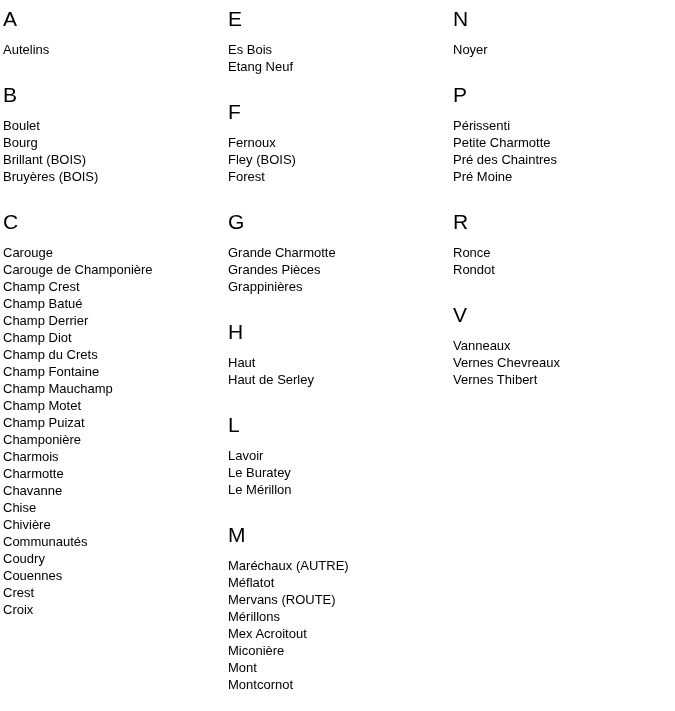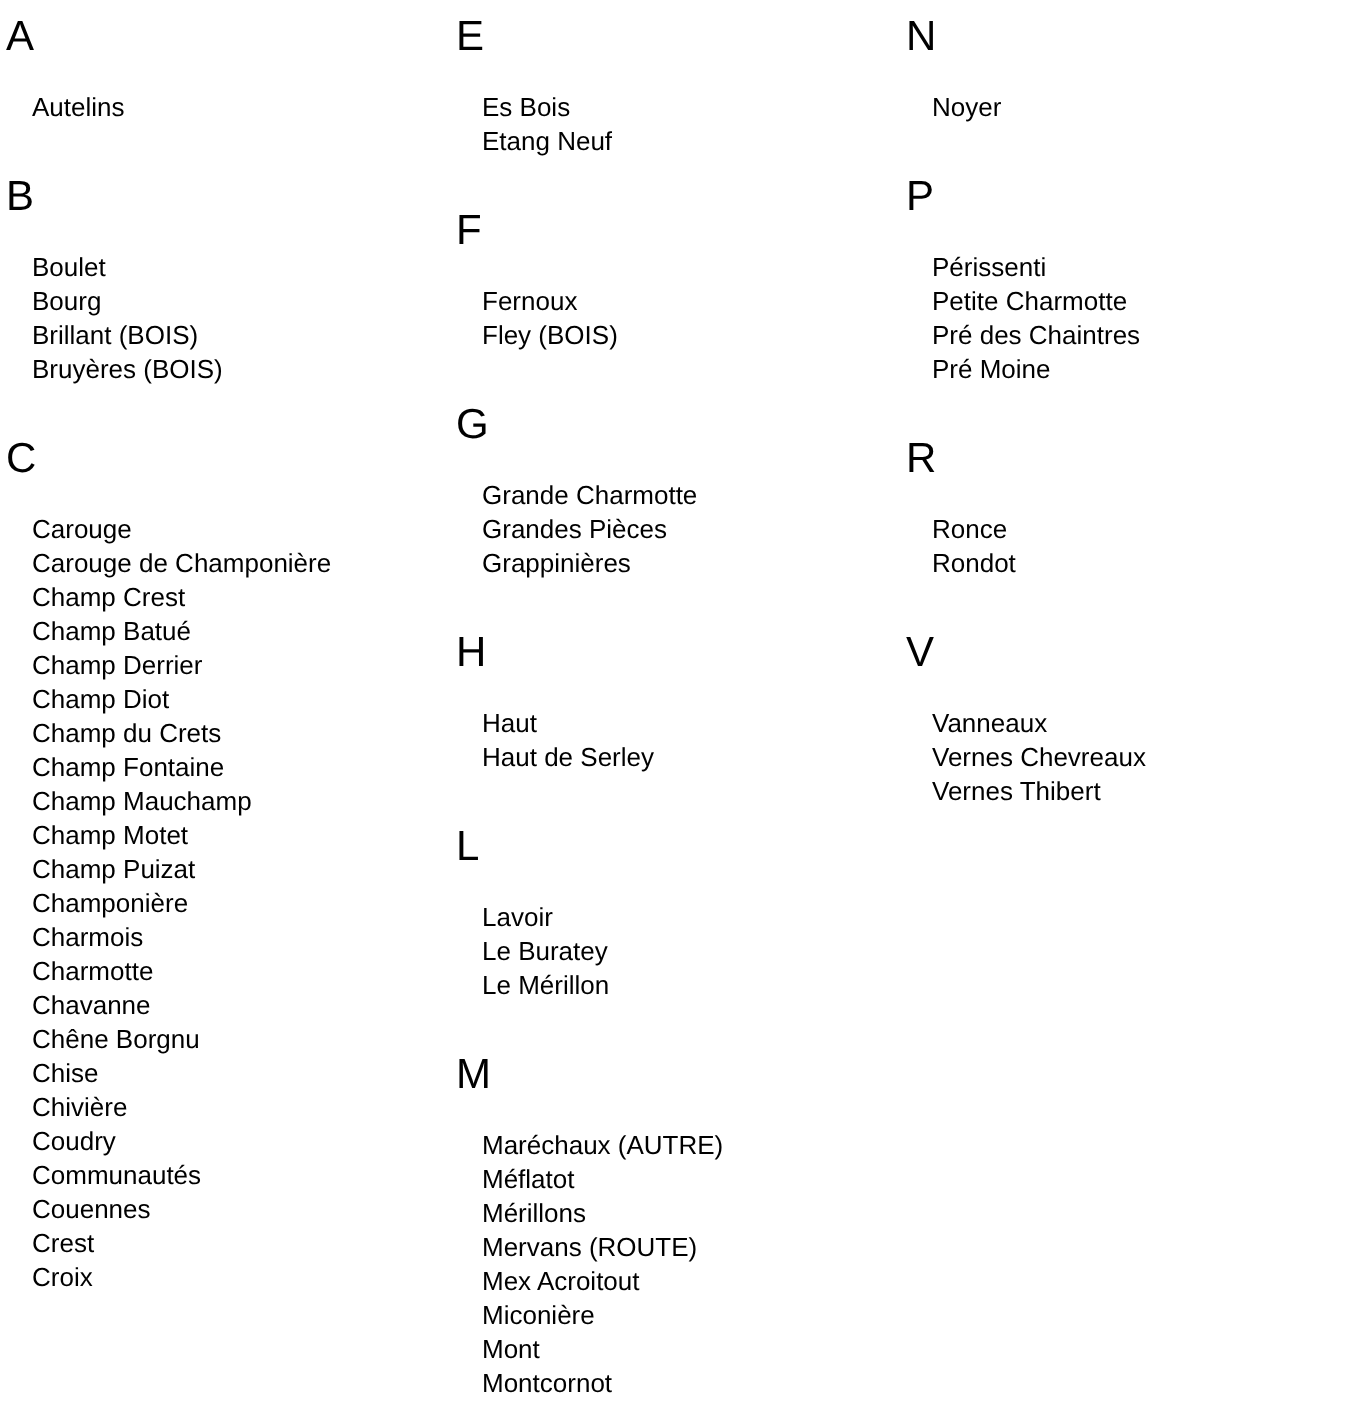--- a/index.html
+++ b/index.html
@@ -29,21 +29,21 @@
   h2.letter {
     font-size: 21px;
     font-weight: 400;
     line-height: 26px;
     margin: 24px 0 9px 0;
     color: #000000;
   }
   .letter-section:first-child h2.letter { margin-top: 0; }
   ul.items {
     list-style: none;
-    margin: 13px;
+    margin: 0;
     padding: 0;
   }
   li.item {
     font-size: 13px;
     line-height: 17px;
     color: #000000;
     white-space: nowrap;
     cursor: pointer;
   }
 </style>
@@ -78,44 +78,44 @@
           <li class="item">Champ Diot</li>
           <li class="item">Champ du Crets</li>
           <li class="item">Champ Fontaine</li>
           <li class="item">Champ Mauchamp</li>
           <li class="item">Champ Motet</li>
           <li class="item">Champ Puizat</li>
           <li class="item">Champonière</li>
           <li class="item">Charmois</li>
           <li class="item">Charmotte</li>
           <li class="item">Chavanne</li>
-          <li class="item">Chêne Borgnu</li>
           <li class="item">Chise</li>
           <li class="item">Chivière</li>
+          <li class="item">Communautés</li>
           <li class="item">Coudry</li>
-          <li class="item">Communautés</li>
           <li class="item">Couennes</li>
           <li class="item">Crest</li>
           <li class="item">Croix</li>
         </ul>
   </section>
     </div>
     <div class="col">
       <section class="letter-section">
     <h2 class="letter">E</h2>
     <ul class="items">
           <li class="item">Es Bois</li>
           <li class="item">Etang Neuf</li>
         </ul>
   </section>
       <section class="letter-section">
     <h2 class="letter">F</h2>
     <ul class="items">
           <li class="item">Fernoux</li>
           <li class="item">Fley (BOIS)</li>
+          <li class="item">Forest</li>
         </ul>
   </section>
       <section class="letter-section">
     <h2 class="letter">G</h2>
     <ul class="items">
           <li class="item">Grande Charmotte</li>
           <li class="item">Grandes Pièces</li>
           <li class="item">Grappinières</li>
         </ul>
   </section>
@@ -132,22 +132,22 @@
           <li class="item">Lavoir</li>
           <li class="item">Le Buratey</li>
           <li class="item">Le Mérillon</li>
         </ul>
   </section>
       <section class="letter-section">
     <h2 class="letter">M</h2>
     <ul class="items">
           <li class="item">Maréchaux (AUTRE)</li>
           <li class="item">Méflatot</li>
+          <li class="item">Mervans (ROUTE)</li>
           <li class="item">Mérillons</li>
-          <li class="item">Mervans (ROUTE)</li>
           <li class="item">Mex Acroitout</li>
           <li class="item">Miconière</li>
           <li class="item">Mont</li>
           <li class="item">Montcornot</li>
         </ul>
   </section>
     </div>
     <div class="col">
       <section class="letter-section">
     <h2 class="letter">N</h2>

